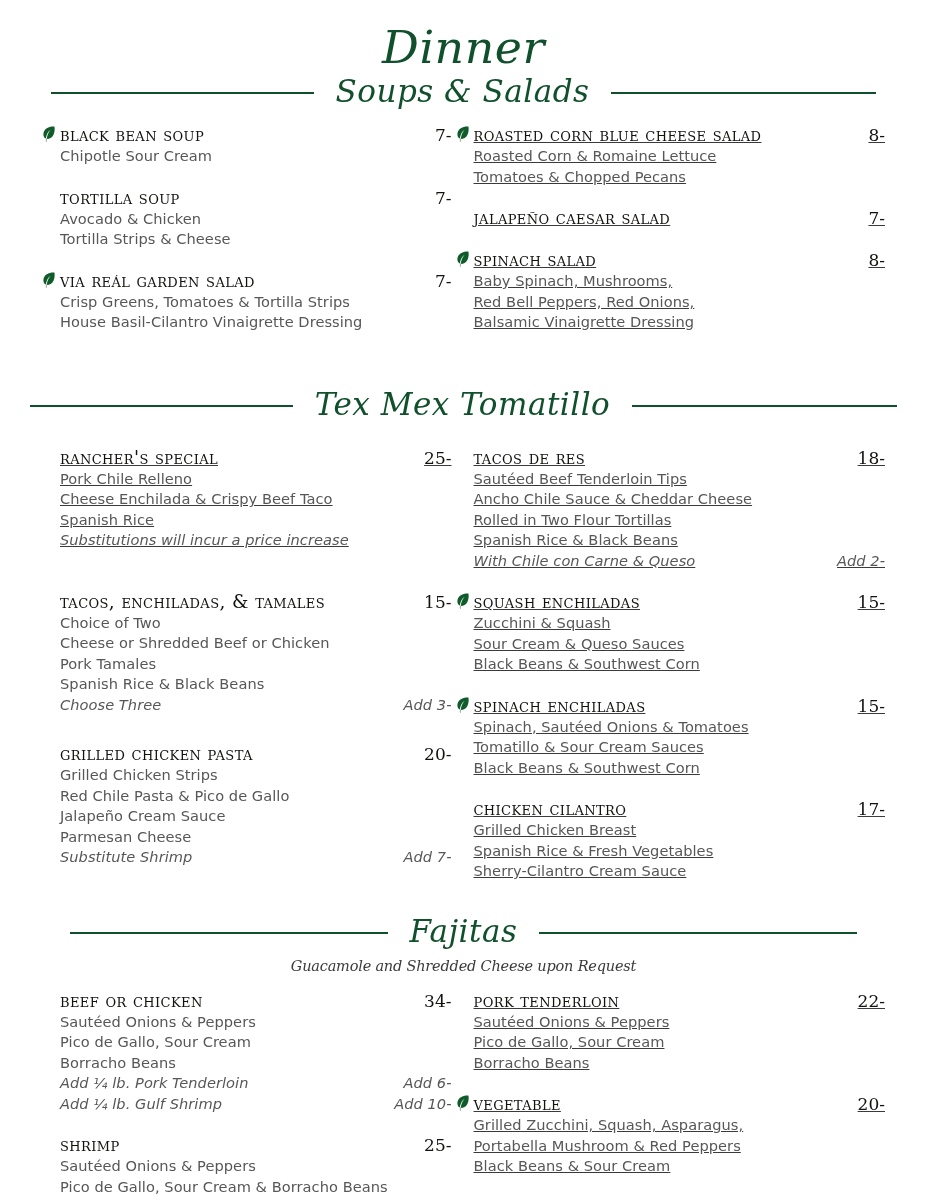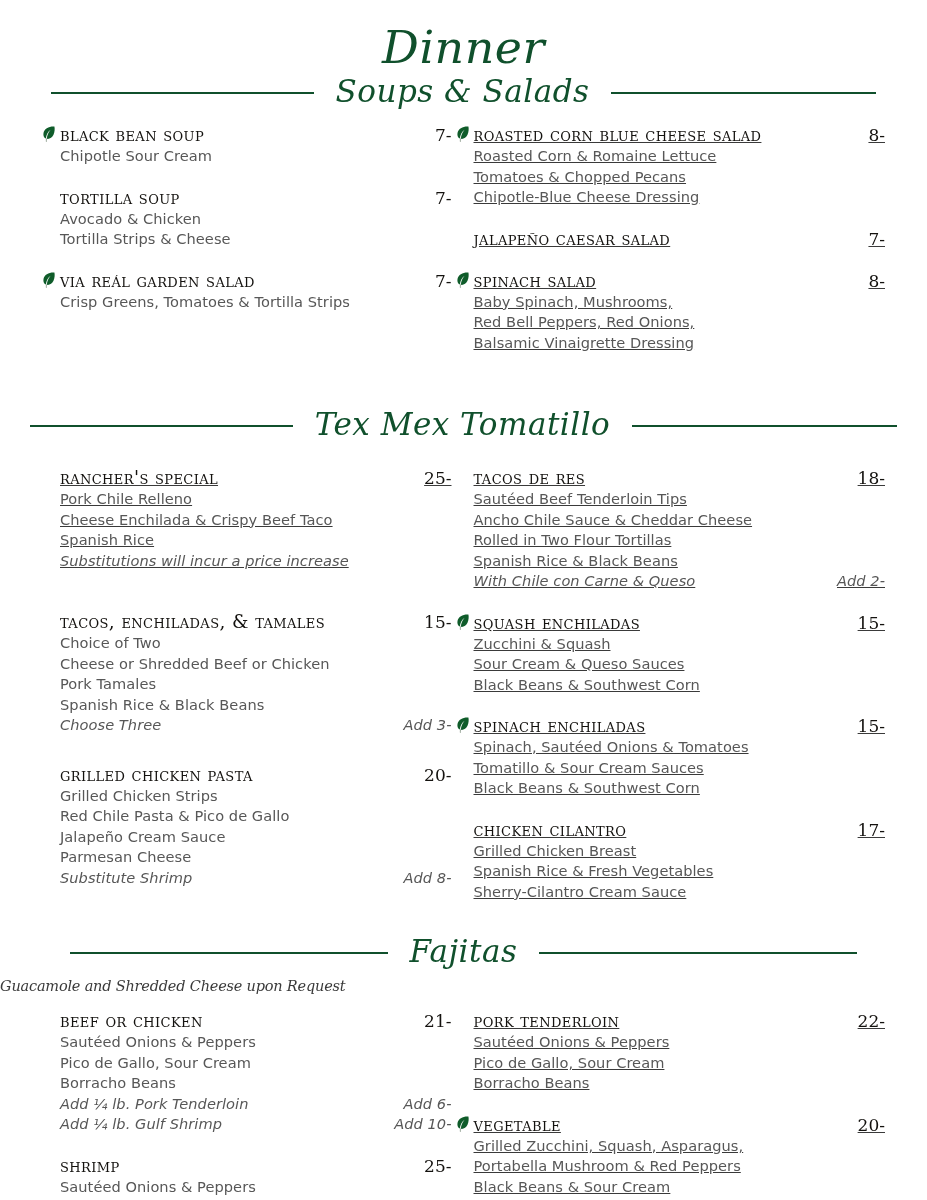--- a/index.html
+++ b/index.html
@@ -48,20 +48,21 @@
     white-space:nowrap;
     position:relative;
     top:-2px;
   }
   .head-soups .rule.left{width:263px;}
   .head-soups .rule.right{width:265px;}
   .head-fajitas .rule.left{width:318px;}
   .head-fajitas .rule.right{width:318px;}
 
   .subhead{
+    text-align:center;
     font-family:"DejaVu Serif", serif;
     font-style:italic;
     font-size:14.5px;
     color:#3a3a3a;
     letter-spacing:-0.2px;
     margin-top:6px;
   }
 
   
   .cols{display:flex;width:927px;box-sizing:border-box;padding:0 42px;}
@@ -178,20 +179,23 @@
           <path d="M4.5 12.4 C4.3 13.6 4.3 14.7 4.4 15.8" stroke="#8a9a8a" stroke-width="0.9" fill="none"></path>
         </svg>
       </span>
       <span class="name">Via Reál Garden Salad</span>
       <span class="price">7-</span>
     </div>
     <div class="desc">
                 <div class="line">
                   <span class="txt">Crisp Greens, Tomatoes &amp; Tortilla Strips</span>
                 </div>
+                <div class="line">
+                  <span class="txt">House Basil-Cilantro Vinaigrette Dressing</span>
+                </div>
               </div>
   </div>
 </div>
       <div class="col right items-indent">
   <div class="item">
     <div class="title-row">
       <span class="leafwrap">
         <svg width="14" height="16" viewBox="0 0 14 16" aria-hidden="true">
           <path d="M12.4 0.6 C7.2 0.2 2.4 2.6 1.5 7.0 C0.9 9.9 2.3 12.0 4.0 12.6 C4.0 9.4 5.6 6.0 8.6 3.8 C6.4 6.4 5.0 9.6 4.9 12.8 C7.4 13.3 10.1 11.8 11.5 8.8 C12.8 6.0 12.9 2.7 12.4 0.6 Z" fill="#0f5c2a"></path>
           <path d="M4.5 12.4 C4.3 13.6 4.3 14.7 4.4 15.8" stroke="#8a9a8a" stroke-width="0.9" fill="none"></path>
@@ -199,23 +203,20 @@
       </span>
       <span class="name">Roasted Corn Blue Cheese Salad</span>
       <span class="price">8-</span>
     </div>
     <div class="desc">
                 <div class="line">
                   <span class="txt">Roasted Corn &amp; Romaine Lettuce</span>
                 </div>
                 <div class="line">
                   <span class="txt">Tomatoes &amp; Chopped Pecans</span>
-                </div>
-                <div class="line">
-                  <span class="txt">Chipotle-Blue Cheese Dressing</span>
                 </div>
               </div>
   </div>
 
   <div class="item">
     <div class="title-row">
       <span class="leafwrap empty">
         
       </span>
       <span class="name">Jalapeño Caesar Salad</span>
@@ -328,21 +329,21 @@
                   <span class="txt">Red Chile Pasta &amp; Pico de Gallo</span>
                 </div>
                 <div class="line">
                   <span class="txt">Jalapeño Cream Sauce</span>
                 </div>
                 <div class="line">
                   <span class="txt">Parmesan Cheese</span>
                 </div>
                 <div class="line it">
                   <span class="txt">Substitute Shrimp</span>
-                  <span class="addp">Add  8-</span>
+                  <span class="addp">Add  7-</span>
                 </div>
               </div>
   </div>
 </div>
       <div class="col right items-indent">
   <div class="item">
     <div class="title-row">
       <span class="leafwrap empty">
         
       </span>
@@ -449,21 +450,21 @@
     </div>
     <div class="subhead">Guacamole and Shredded Cheese upon Request</div>
     <div class="cols" style="margin-top: 16px;">
       <div class="col left items-indent">
   <div class="item" style="">
     <div class="title-row">
       <span class="leafwrap empty">
         
       </span>
       <span class="name">Beef or Chicken</span>
-      <span class="price">21-</span>
+      <span class="price">34-</span>
     </div>
     <div class="desc">
                 <div class="line">
                   <span class="txt">Sautéed Onions &amp; Peppers</span>
                 </div>
                 <div class="line">
                   <span class="txt">Pico de Gallo, Sour Cream</span>
                 </div>
                 <div class="line">
                   <span class="txt">Borracho Beans</span>

